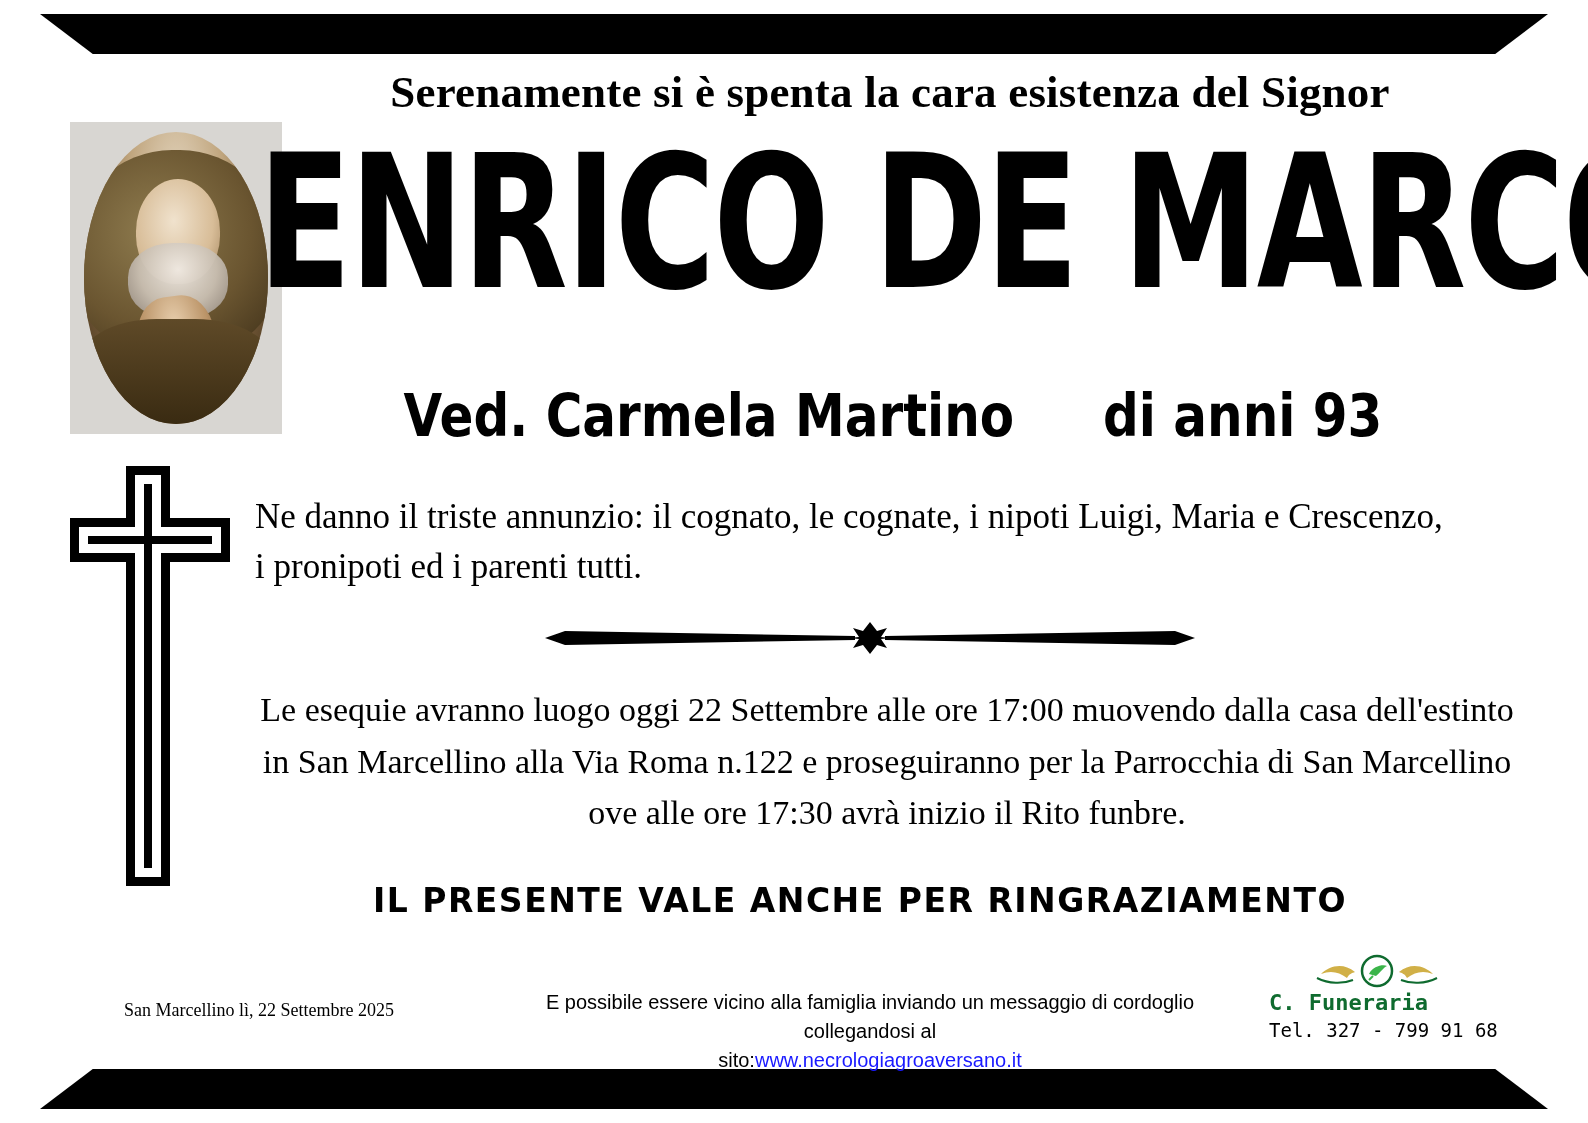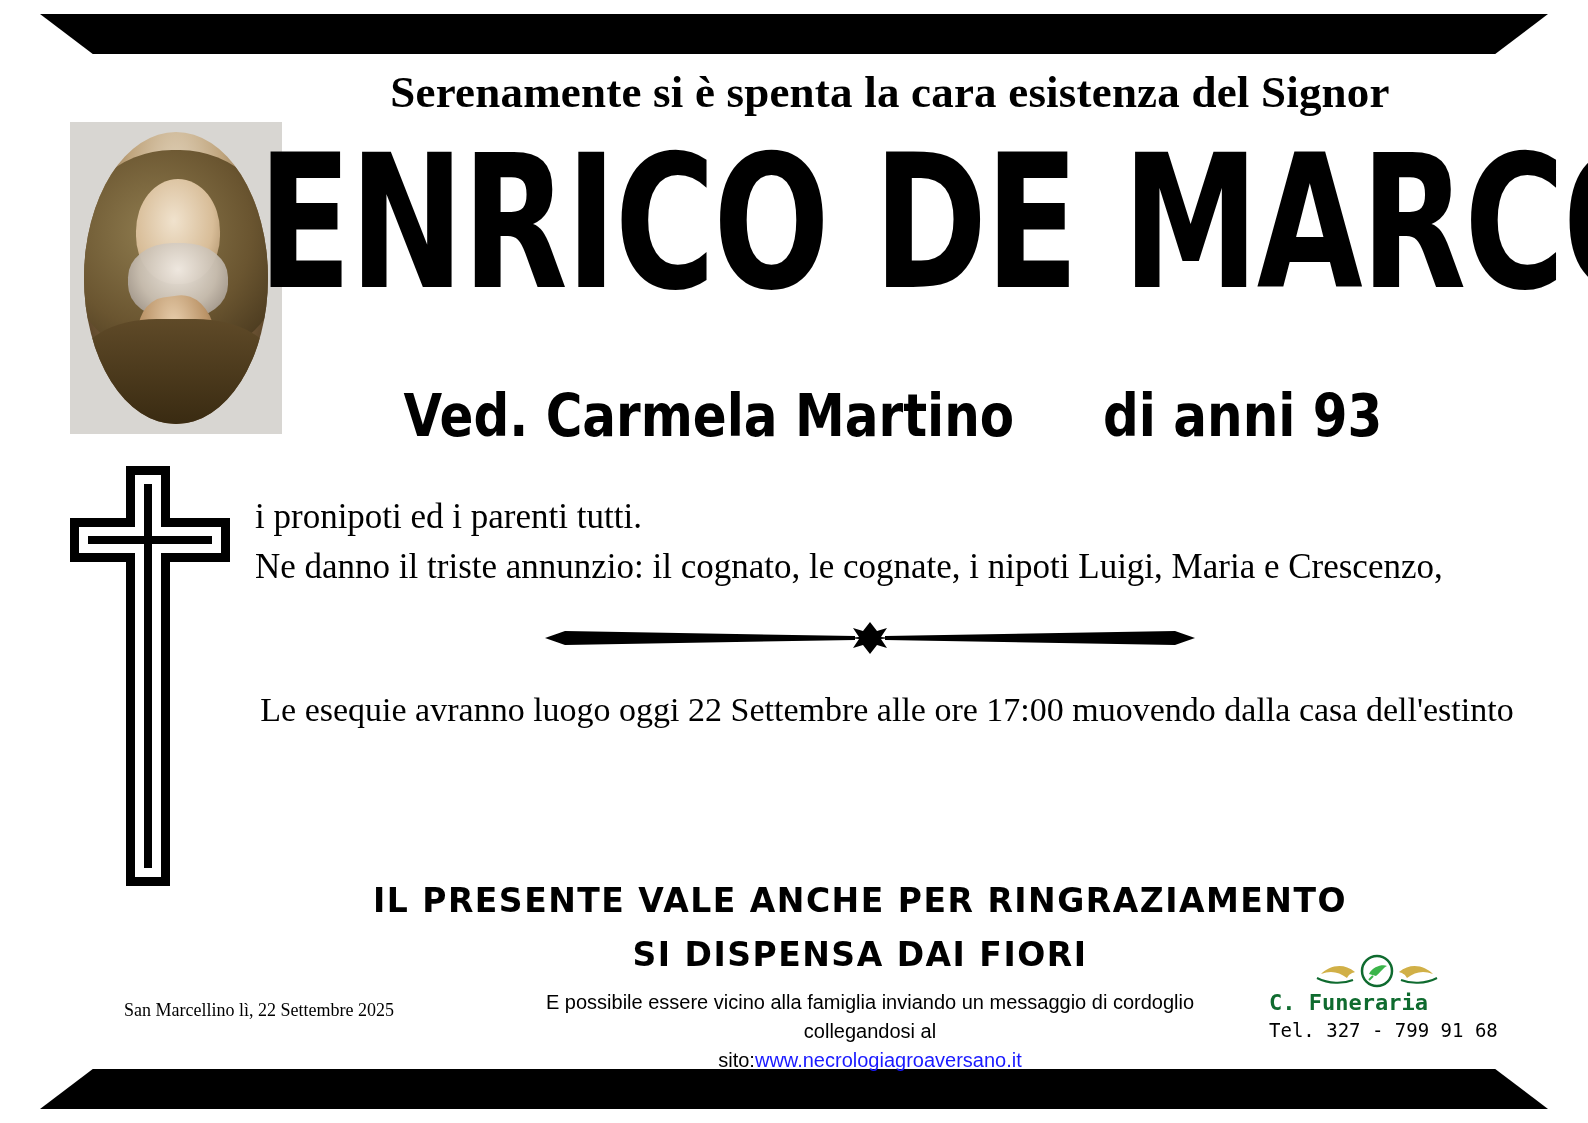--- a/index.html
+++ b/index.html
@@ -342,38 +342,39 @@
 
   <div class="name">ENRICO  DE MARCO</div>
 
   <div class="subname">
     <span>Ved. Carmela Martino</span>
     <span class="sep"></span>
     <span>di anni 93</span>
   </div>
 
   <div class="announce">
+    <span class="l2">Ne danno il triste annunzio: il cognato, le cognate, i nipoti Luigi, Maria e Crescenzo,</span>
     <span class="l2">i pronipoti ed i parenti tutti.</span>
-    <span class="l2">Ne danno il triste annunzio: il cognato, le cognate, i nipoti Luigi, Maria e Crescenzo,</span>
   </div>
 
   <div class="divider">
     <svg width="690" height="32" viewBox="0 0 690 32">
       <path d="M20 16 L40 9 L330 14 L330 18 L40 23 Z" fill="#000"></path>
       <path d="M670 16 L650 9 L360 14 L360 18 L650 23 Z" fill="#000"></path>
       <path d="M345 0 L352 9 L362 6 L356 15 L366 16 L356 17 L362 26 L352 23 L345 32 L338 23 L328 26 L334 17 L324 16 L334 15 L328 6 L338 9 Z" fill="#000"></path>
     </svg>
   </div>
 
   <div class="esequie">
     <span>Le esequie avranno luogo oggi 22 Settembre alle ore 17:00 muovendo dalla casa dell'estinto</span>
+    <span>in San Marcellino alla Via Roma n.122 e proseguiranno per la Parrocchia di San Marcellino</span>
+    <span>ove alle ore 17:30 avrà inizio il Rito funbre.</span>
   </div>
 
   <div class="note1">IL PRESENTE VALE ANCHE PER RINGRAZIAMENTO</div>
-  <div class="note2">SI DISPENSA DAI FIORI</div>
 
   <div class="place-date">San Marcellino lì, 22 Settembre 2025</div>
 
   <div class="condolence">
     <span>E possibile essere vicino alla famiglia inviando un messaggio di cordoglio collegandosi al</span>
     <br>
     <span>sito:</span><span class="url">www.necrologiagroaversano.it</span>
   </div>
 
   <div class="logo">

